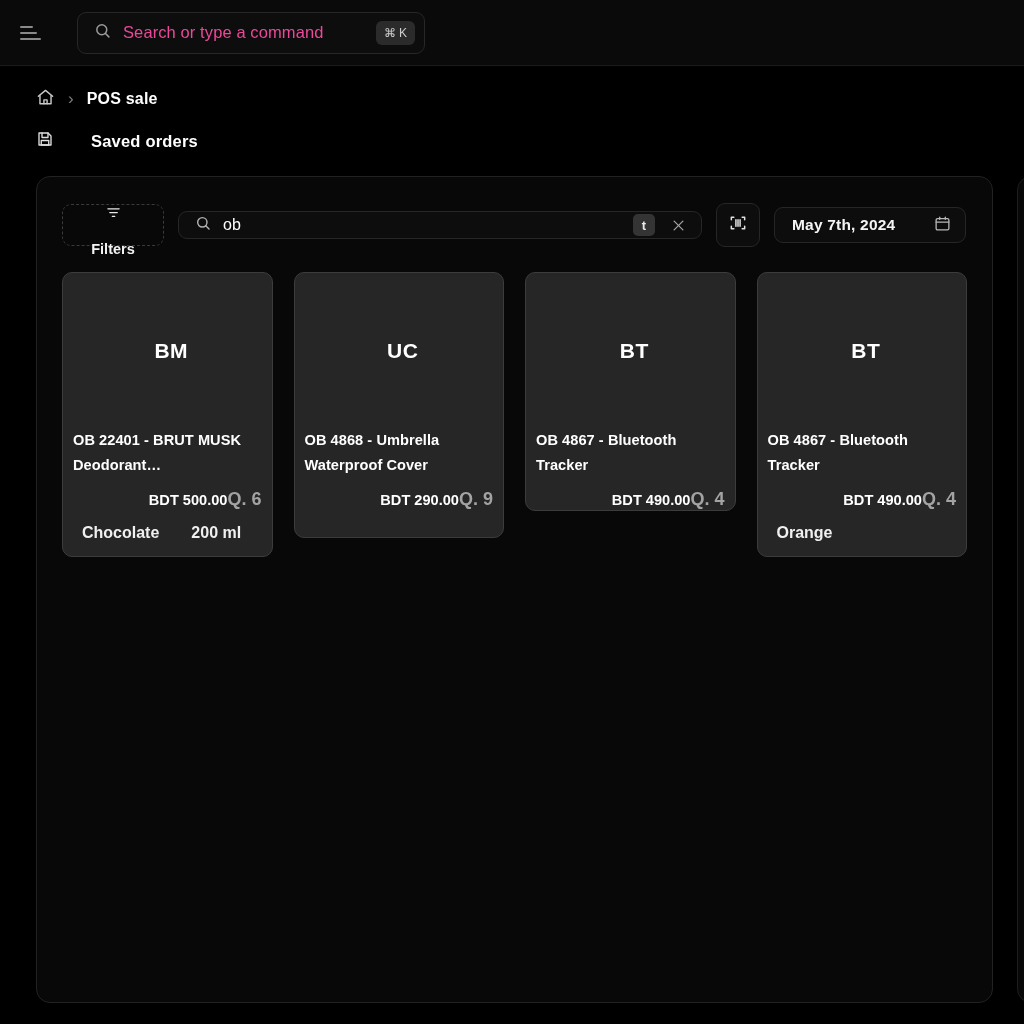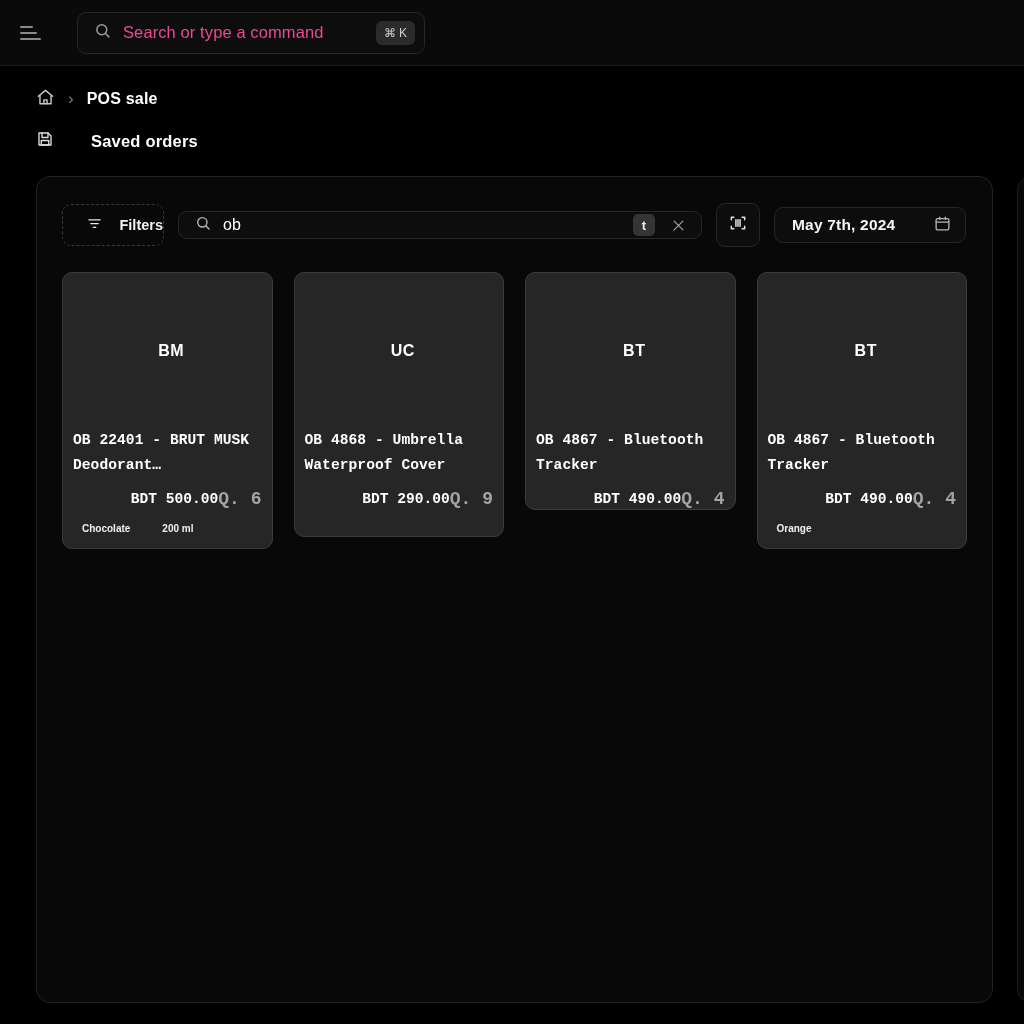--- a/index.html
+++ b/index.html
@@ -113,22 +113,23 @@
   }
 
   
   .toolbar { display: flex; align-items: center; gap: 14px; }
 
   .filters-btn {
     width: 102px; height: 42px;
     border: 1px dashed #3a3a3a;
     border-radius: 9px;
     background: transparent;
-    display: flex; align-items: center; justify-content: flex-end; gap: 17px;
-    cursor: pointer;
+    display: flex; align-items: center; justify-content: space-between; gap: 17px;
+    cursor: pointer;
+    flex-direction: column;
   }
   .filters-btn .label { color: #f2f2f2; font-size: 14.5px; font-weight: bold; }
 
   .searchbox {
     flex: 0 0 524px;
     height: 28px;
     border: 1px solid #262626;
     border-radius: 9px;
     background: #0d0d0d;
     display: flex; align-items: center;
@@ -181,41 +182,41 @@
     border: 1px solid #3c3c3c;
     border-radius: 10px;
     overflow: hidden;
     cursor: pointer;
     display: flex;
     flex-direction: column;
   }
   .card-thumb {
     height: 155px;
     display: flex; align-items: center; justify-content: center;
-    color: #ffffff; font-size: 16px; font-weight: bold; letter-spacing: .5px; margin-left: 8px;
-  }
-  .card-body { padding: 0 10px 0 10px; font-family: Liberation Mono, monospace; }
+    color: #ffffff; font-size: 21px; font-weight: bold; letter-spacing: .5px; margin-left: 8px;
+  }
+  .card-body { padding: 0 10px 0 10px; }
   .card-name {
     color: #ffffff; font-size: 14.6px; font-weight: bold;
     line-height: 1.72;
     letter-spacing: .05px;
   }
   .card-meta {
     display: flex; align-items: center; justify-content: flex-end;
     margin-top: 11px;
   }
   .card-price { color: #ffffff; font-size: 14.6px; font-weight: bold; }
   .card-qty   { color: #a3a3a3; font-size: 18px; font-weight: bold; }
   .card-variants {
     display: flex; gap: 14px;
     padding: 12px 10px 12px 10px;
     min-height: 18px;
   }
   .variant {
-    color: #f0f0f0; font-size: 10px; font-weight: bold;
+    color: #f0f0f0; font-size: 16px; font-weight: bold;
     padding: 2px 9px;
     white-space: nowrap;
   }
   .card-variants.empty { padding-bottom: 4px; min-height: 0; }
   .spacer-pad { height: 11px; }
 </style>
 </head>
 <body>
 
 <div class="topbar">

